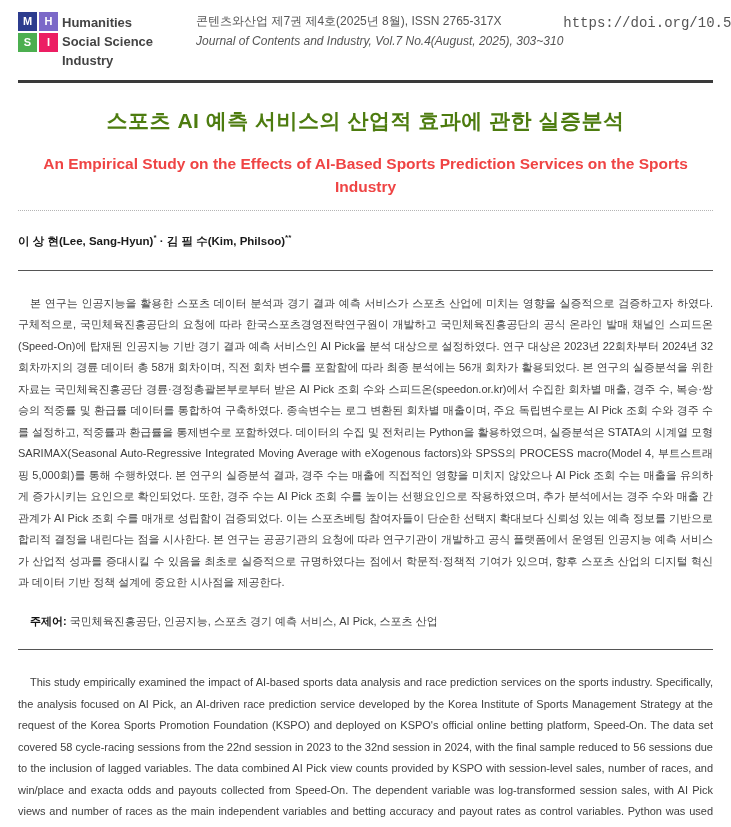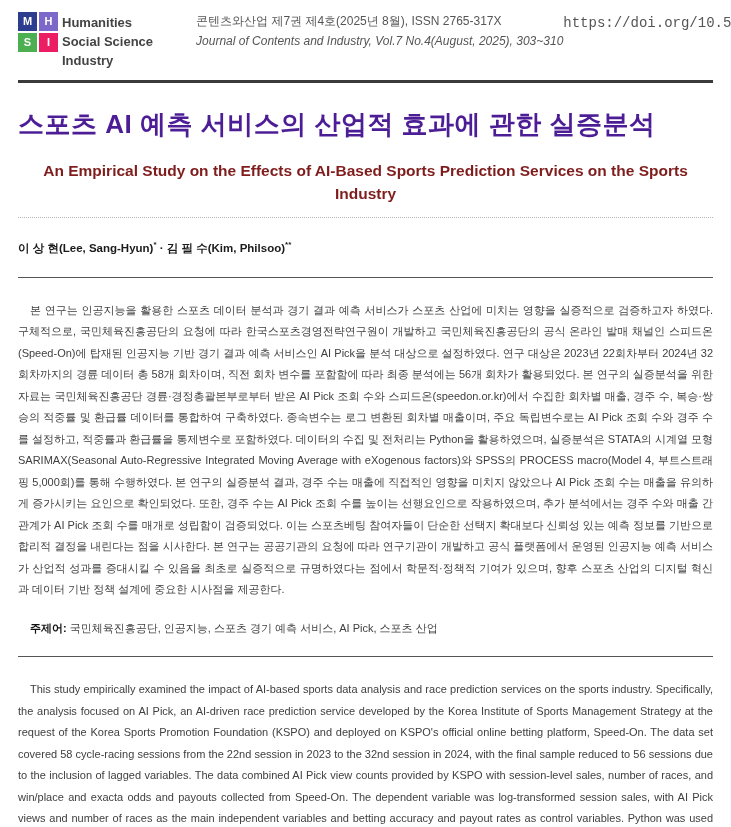--- a/index.html
+++ b/index.html
@@ -60,32 +60,32 @@
     color: #555555;
     margin-top: 3px;
     text-decoration: none;
     white-space: nowrap;
     font-family: Liberation Mono, monospace;
   }
 
   
   .title-kr {
     margin-top: 24px;
-    text-align: left;
-    font-size: 26px;
+    text-align: center;
+    font-size: 21px;
     font-weight: bold;
-    color: #4c1d95;
+    color: #4d7c0f;
     letter-spacing: 0.5px;
   }
   .title-en {
     margin-top: 17px;
     text-align: center;
     font-size: 15.5px;
     font-weight: bold;
-    color: #7f1d1d;
+    color: #ef4444;
     line-height: 1.5;
     padding: 0 10px;
   }
   .rule-dotted {
     margin-top: 12px;
     border: none;
     border-bottom: 1px dotted #b5b5b5;
     height: 0;
   }
   .authors {

